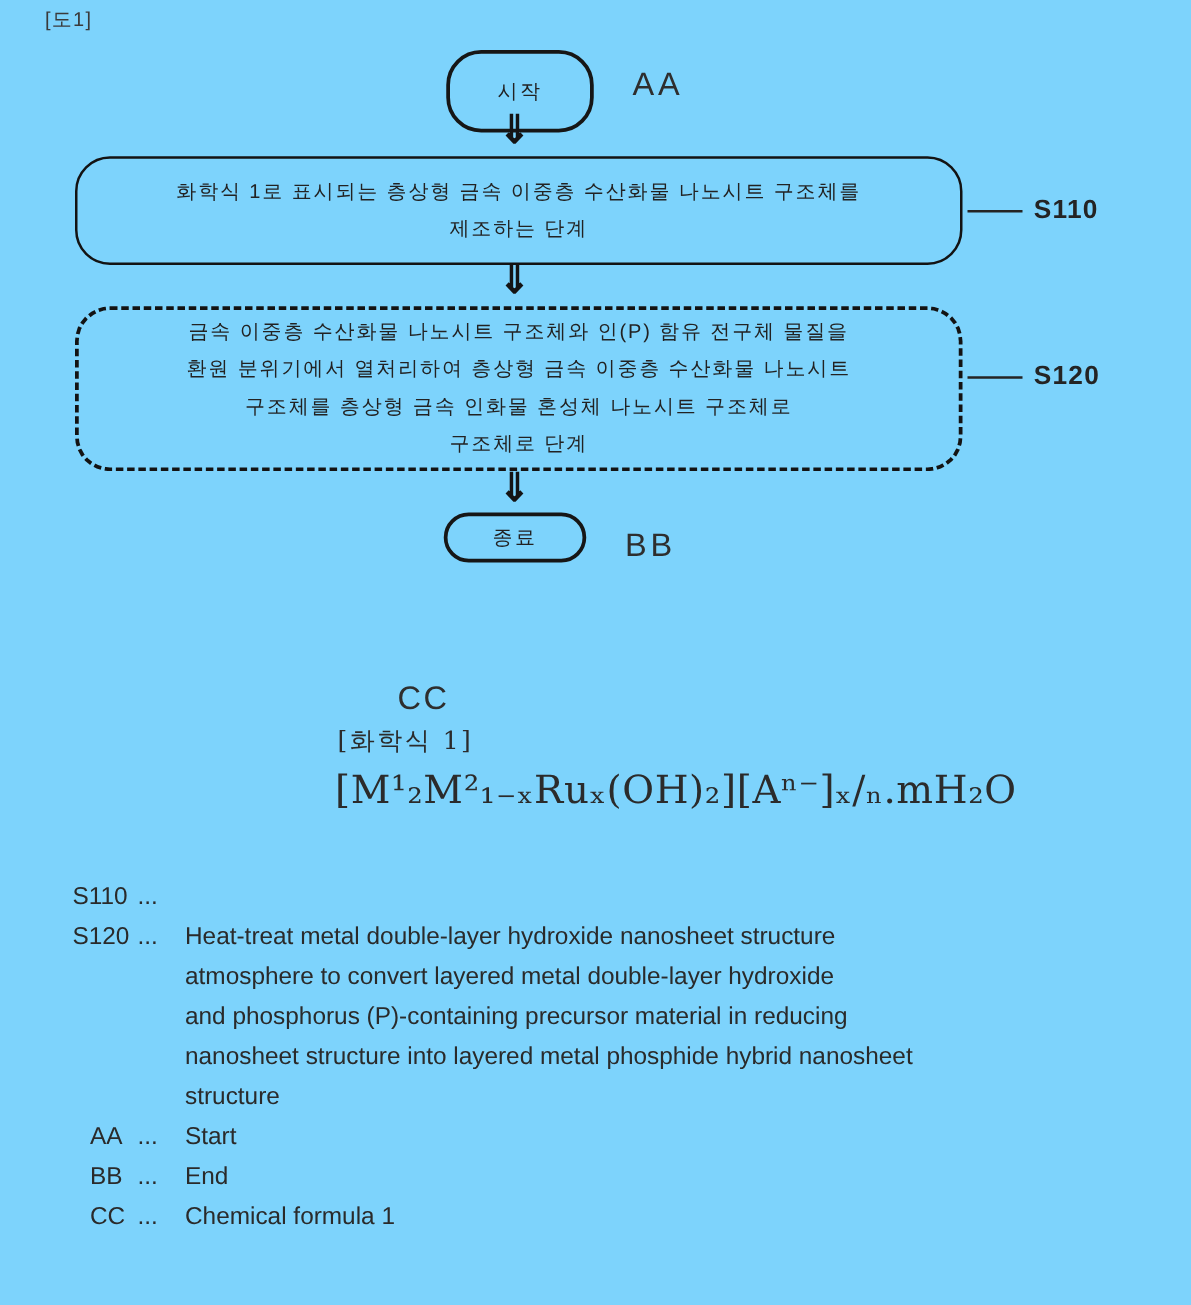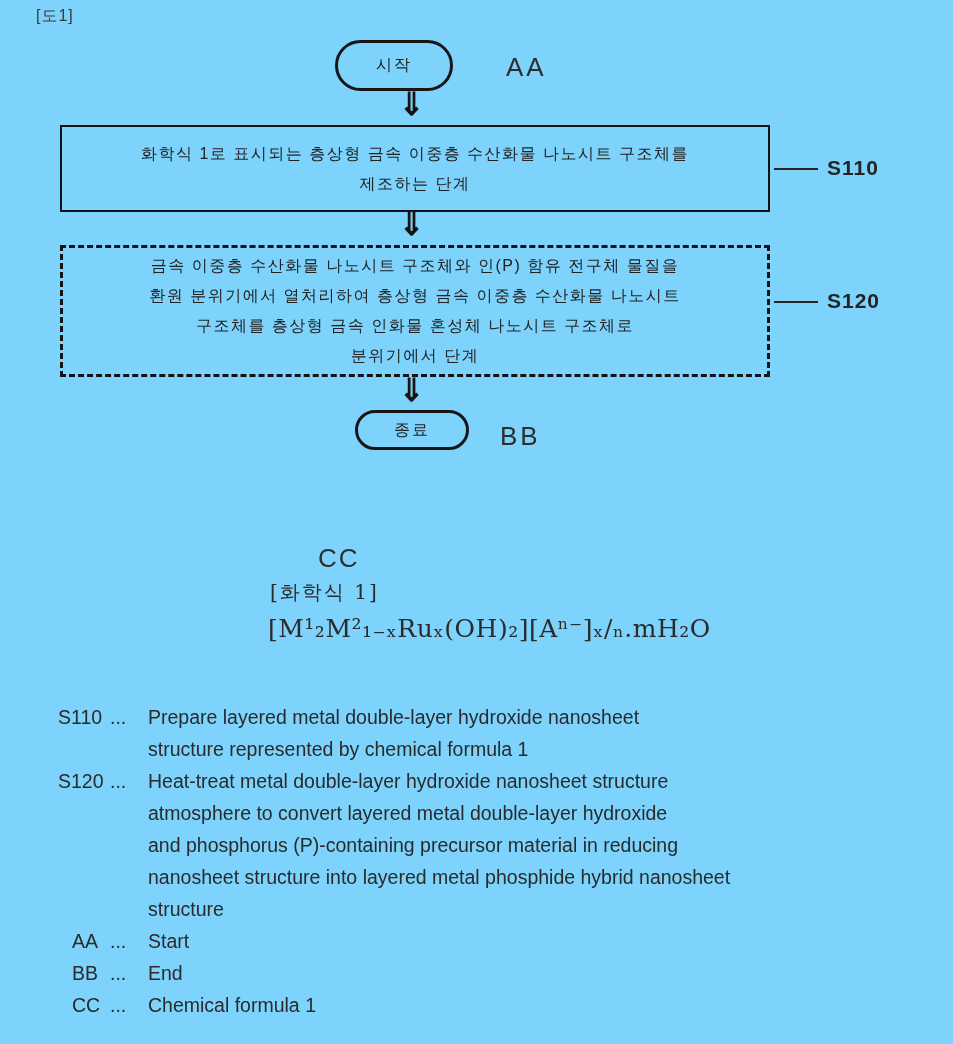--- a/index.html
+++ b/index.html
@@ -26,21 +26,21 @@
   .oval {
     border: 3px solid #161616;
     border-radius: 28px;
     display: flex;
     align-items: center;
     justify-content: center;
     font-size: 16px;
     letter-spacing: 2px;
     color: #222;
   }
-  .oval-start { left: 335px; top: 40px; width: 118px; height: 51px; }
+  .oval-start { left: 357px; top: 40px; width: 118px; height: 66px; }
   .oval-end   { left: 355px; top: 410px; width: 114px; height: 40px; }
 
   .ref-tag {
     font-size: 26px;
     color: #2e2e2e;
     letter-spacing: 3px;
   }
   .ref-aa { left: 506px; top: 52px; }
   .ref-bb { left: 500px; top: 421px; }
   .ref-cc { left: 318px; top: 543px; letter-spacing: 2px; }
@@ -63,20 +63,21 @@
     width: 710px;
     display: flex;
     flex-direction: column;
     align-items: center;
     justify-content: center;
     text-align: center;
     font-size: 16px;
     line-height: 30px;
     letter-spacing: 1.5px;
     color: #222;
+    border-radius: 28px;
   }
   .box-s110 { top: 125px; height: 87px; border: 2px solid #131313; }
   .box-s120 { top: 245px; height: 132px; border: 3px dashed #131313; }
 
   .connector-line {
     border-top: 2px solid #242424;
     height: 0;
     width: 44px;
   }
   .conn-s110 { left: 774px; top: 168px; }
@@ -95,21 +96,21 @@
   .formula-caption {
     left: 270px; top: 579px;
     font-family: "DejaVu Serif", serif;
     font-size: 20px;
     color: #2b2b2b;
     letter-spacing: 2px;
   }
   .formula-text {
     left: 268px; top: 614px;
     font-family: "DejaVu Serif", serif;
-    font-size: 25px;
+    font-size: 31px;
     color: #2b2b2b;
     letter-spacing: 0.5px;
   }
 
   
   .legend {
     left: 58px; top: 701px;
     width: 880px;
     font-size: 19.5px;
     line-height: 32px;
@@ -142,45 +143,41 @@
   </div>
   <div class="abs connector-line conn-s110"></div>
   <div class="abs step-id id-s110">S110</div>
 
   <div class="abs flow-arrow arrow-2">⇓</div>
 
   <div class="abs step-box box-s120">
     <div>금속 이중층 수산화물 나노시트 구조체와 인(P) 함유 전구체 물질을</div>
     <div>환원 분위기에서 열처리하여 층상형 금속 이중층 수산화물 나노시트</div>
     <div>구조체를 층상형 금속 인화물 혼성체 나노시트 구조체로</div>
-    <div>분위기에서 단계</div>
+    <div>구조체로 단계</div>
   </div>
   <div class="abs connector-line conn-s120"></div>
   <div class="abs step-id id-s120">S120</div>
 
   <div class="abs flow-arrow arrow-3">⇓</div>
 
   <div class="abs oval oval-end">
     <span>종료</span>
   </div>
   <div class="abs ref-tag ref-bb">BB</div>
 
   <div class="abs ref-tag ref-cc">CC</div>
   <div class="abs formula-caption">[화학식 1]</div>
   <div class="abs formula-text">[M¹₂M²₁₋ₓRuₓ(OH)₂][Aⁿ⁻]ₓ/ₙ.mH₂O</div>
 
   <div class="abs legend">
 
     <div class="legend-row">
       <span class="legend-key">S110</span>
       <span class="legend-sep">...</span>
-      <div class="legend-text">
-        <div>Prepare layered metal double-layer hydroxide nanosheet</div>
-        <div>structure represented by chemical formula 1</div>
-      </div>
     </div>
 
     <div class="legend-row">
       <span class="legend-key">S120</span>
       <span class="legend-sep">...</span>
       <div class="legend-text">
         <div>Heat-treat metal double-layer hydroxide nanosheet structure</div>
         <div>atmosphere to convert layered metal double-layer hydroxide</div>
         <div>and phosphorus (P)-containing precursor material in reducing</div>
         <div>nanosheet structure into layered metal phosphide hybrid nanosheet</div>

